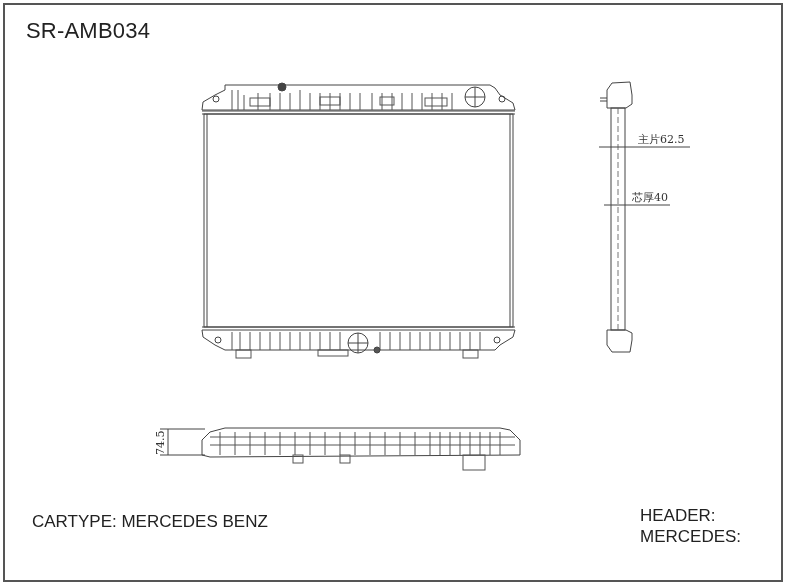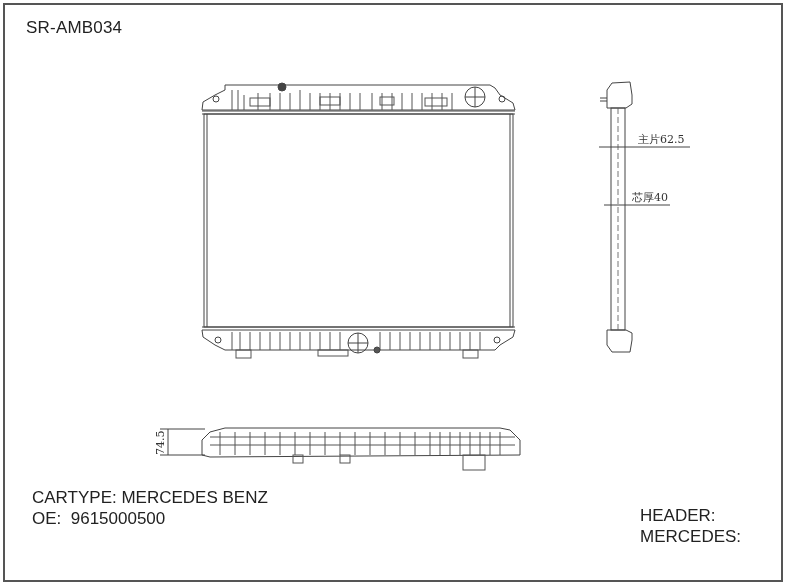--- a/index.html
+++ b/index.html
@@ -1,18 +1,18 @@
 <!DOCTYPE html>
 <html><head>
 <meta charset="utf-8">
 <style>
   html, body { margin:0; padding:0; background:#fff; }
   body { width:788px; height:587px; position:relative; overflow:hidden; font-family:"Liberation Sans", sans-serif; color:#222; }
   .frame { position:absolute; left:3px; top:3px; width:780px; height:579px; border:2px solid #555; box-sizing:border-box; }
-  .title { position:absolute; left:26px; top:18px; font-size:17px; letter-spacing:0.2px; }
+  .title { position:absolute; left:26px; top:18px; font-size:22px; letter-spacing:0.2px; }
   .info { position:absolute; font-size:17px; line-height:21px; }
   .info div { white-space:pre; }
   svg { position:absolute; left:0; top:0; }
   .cn { font-family:"DejaVu Serif", serif; font-size:11px; fill:#333; }
 </style>
 </head>
 <body>
 
 <div class="frame"></div>
 <div class="title">SR-AMB034</div>
@@ -147,20 +147,19 @@
       <line x1="490" y1="432" x2="490" y2="455"></line>
         <line x1="500" y1="432" x2="500" y2="455"></line>
       <rect x="293" y="455" width="10" height="8"></rect>
         <rect x="340" y="455" width="10" height="8"></rect>
       <rect x="463" y="455" width="22" height="15"></rect>
     </g>
     <text x="0" y="0" transform="translate(164,455) rotate(-90)" font-family="DejaVu Serif, serif" font-size="11" fill="#333" stroke="none">74.5</text>
   </g>
 </svg>
 
-<div class="info" style="left:32px; top:487px;">
+<div class="info" style="left:32px; top:511px;">
   <div>CARTYPE: MERCEDES BENZ</div>
-  <div>OE:  9615000500</div>
 </div>
 <div class="info" style="left:640px; top:505px;">
   <div>HEADER:</div>
   <div>MERCEDES:</div>
 </div>
 
 </body></html>

